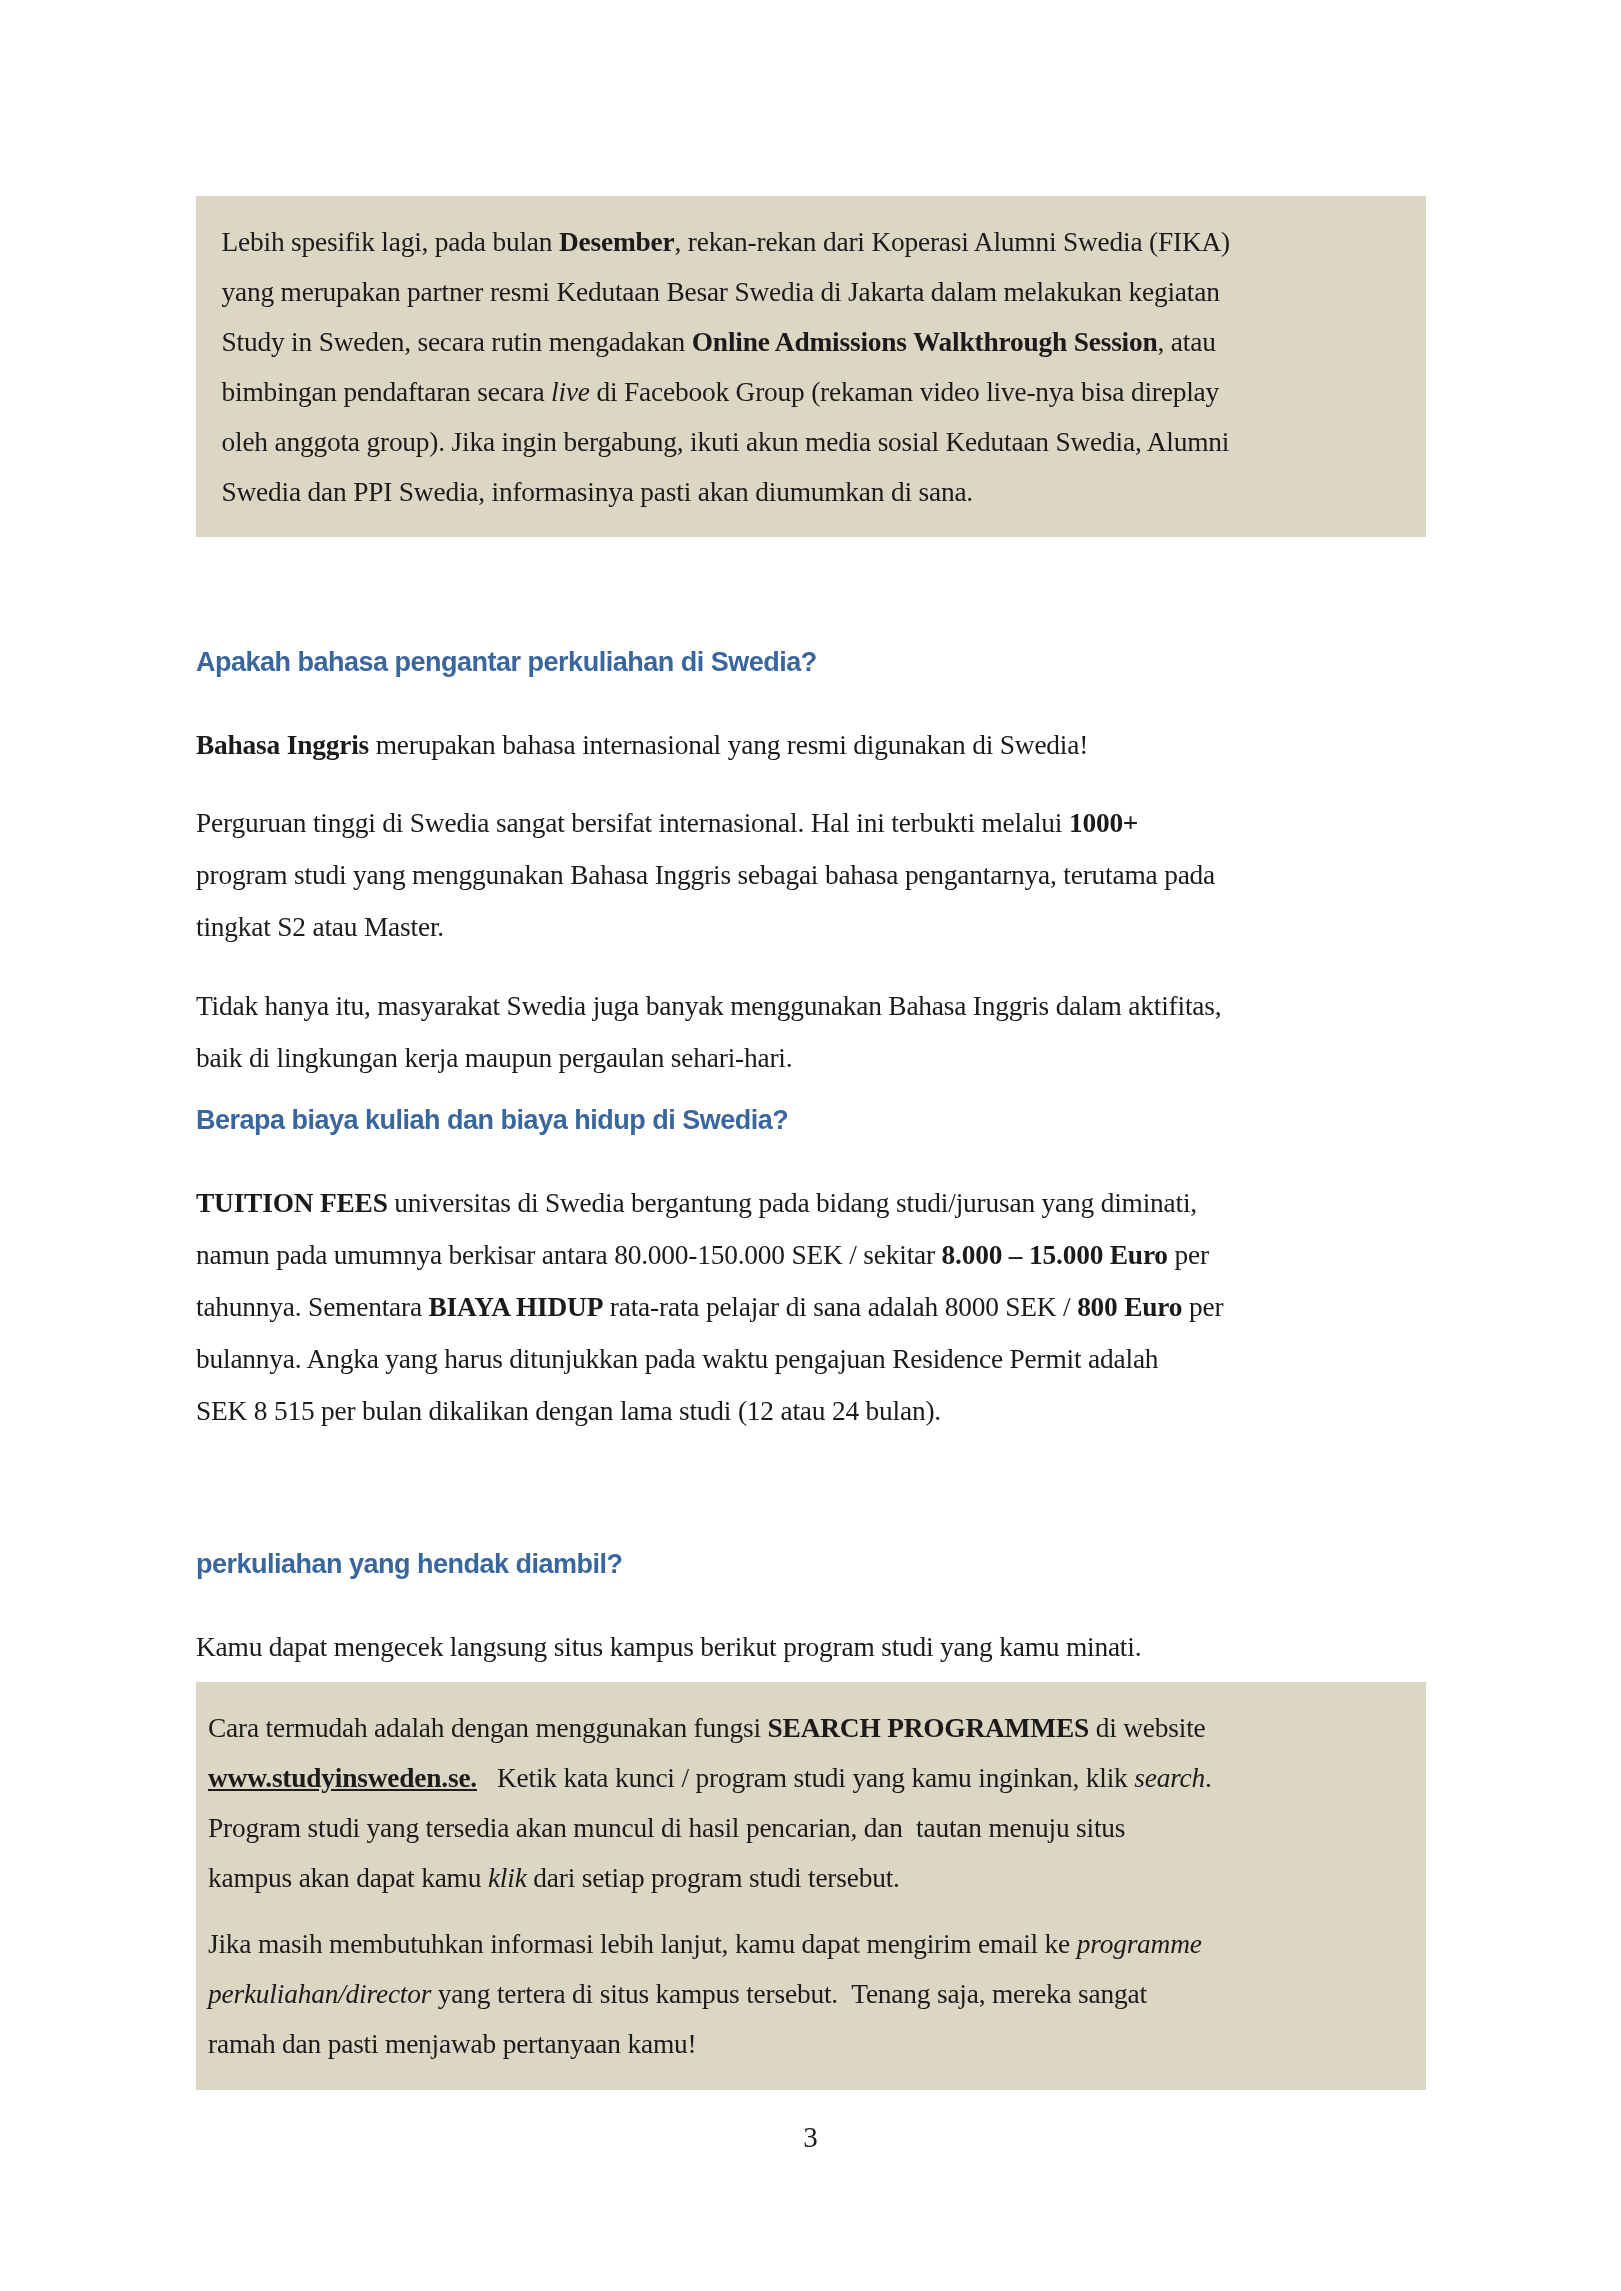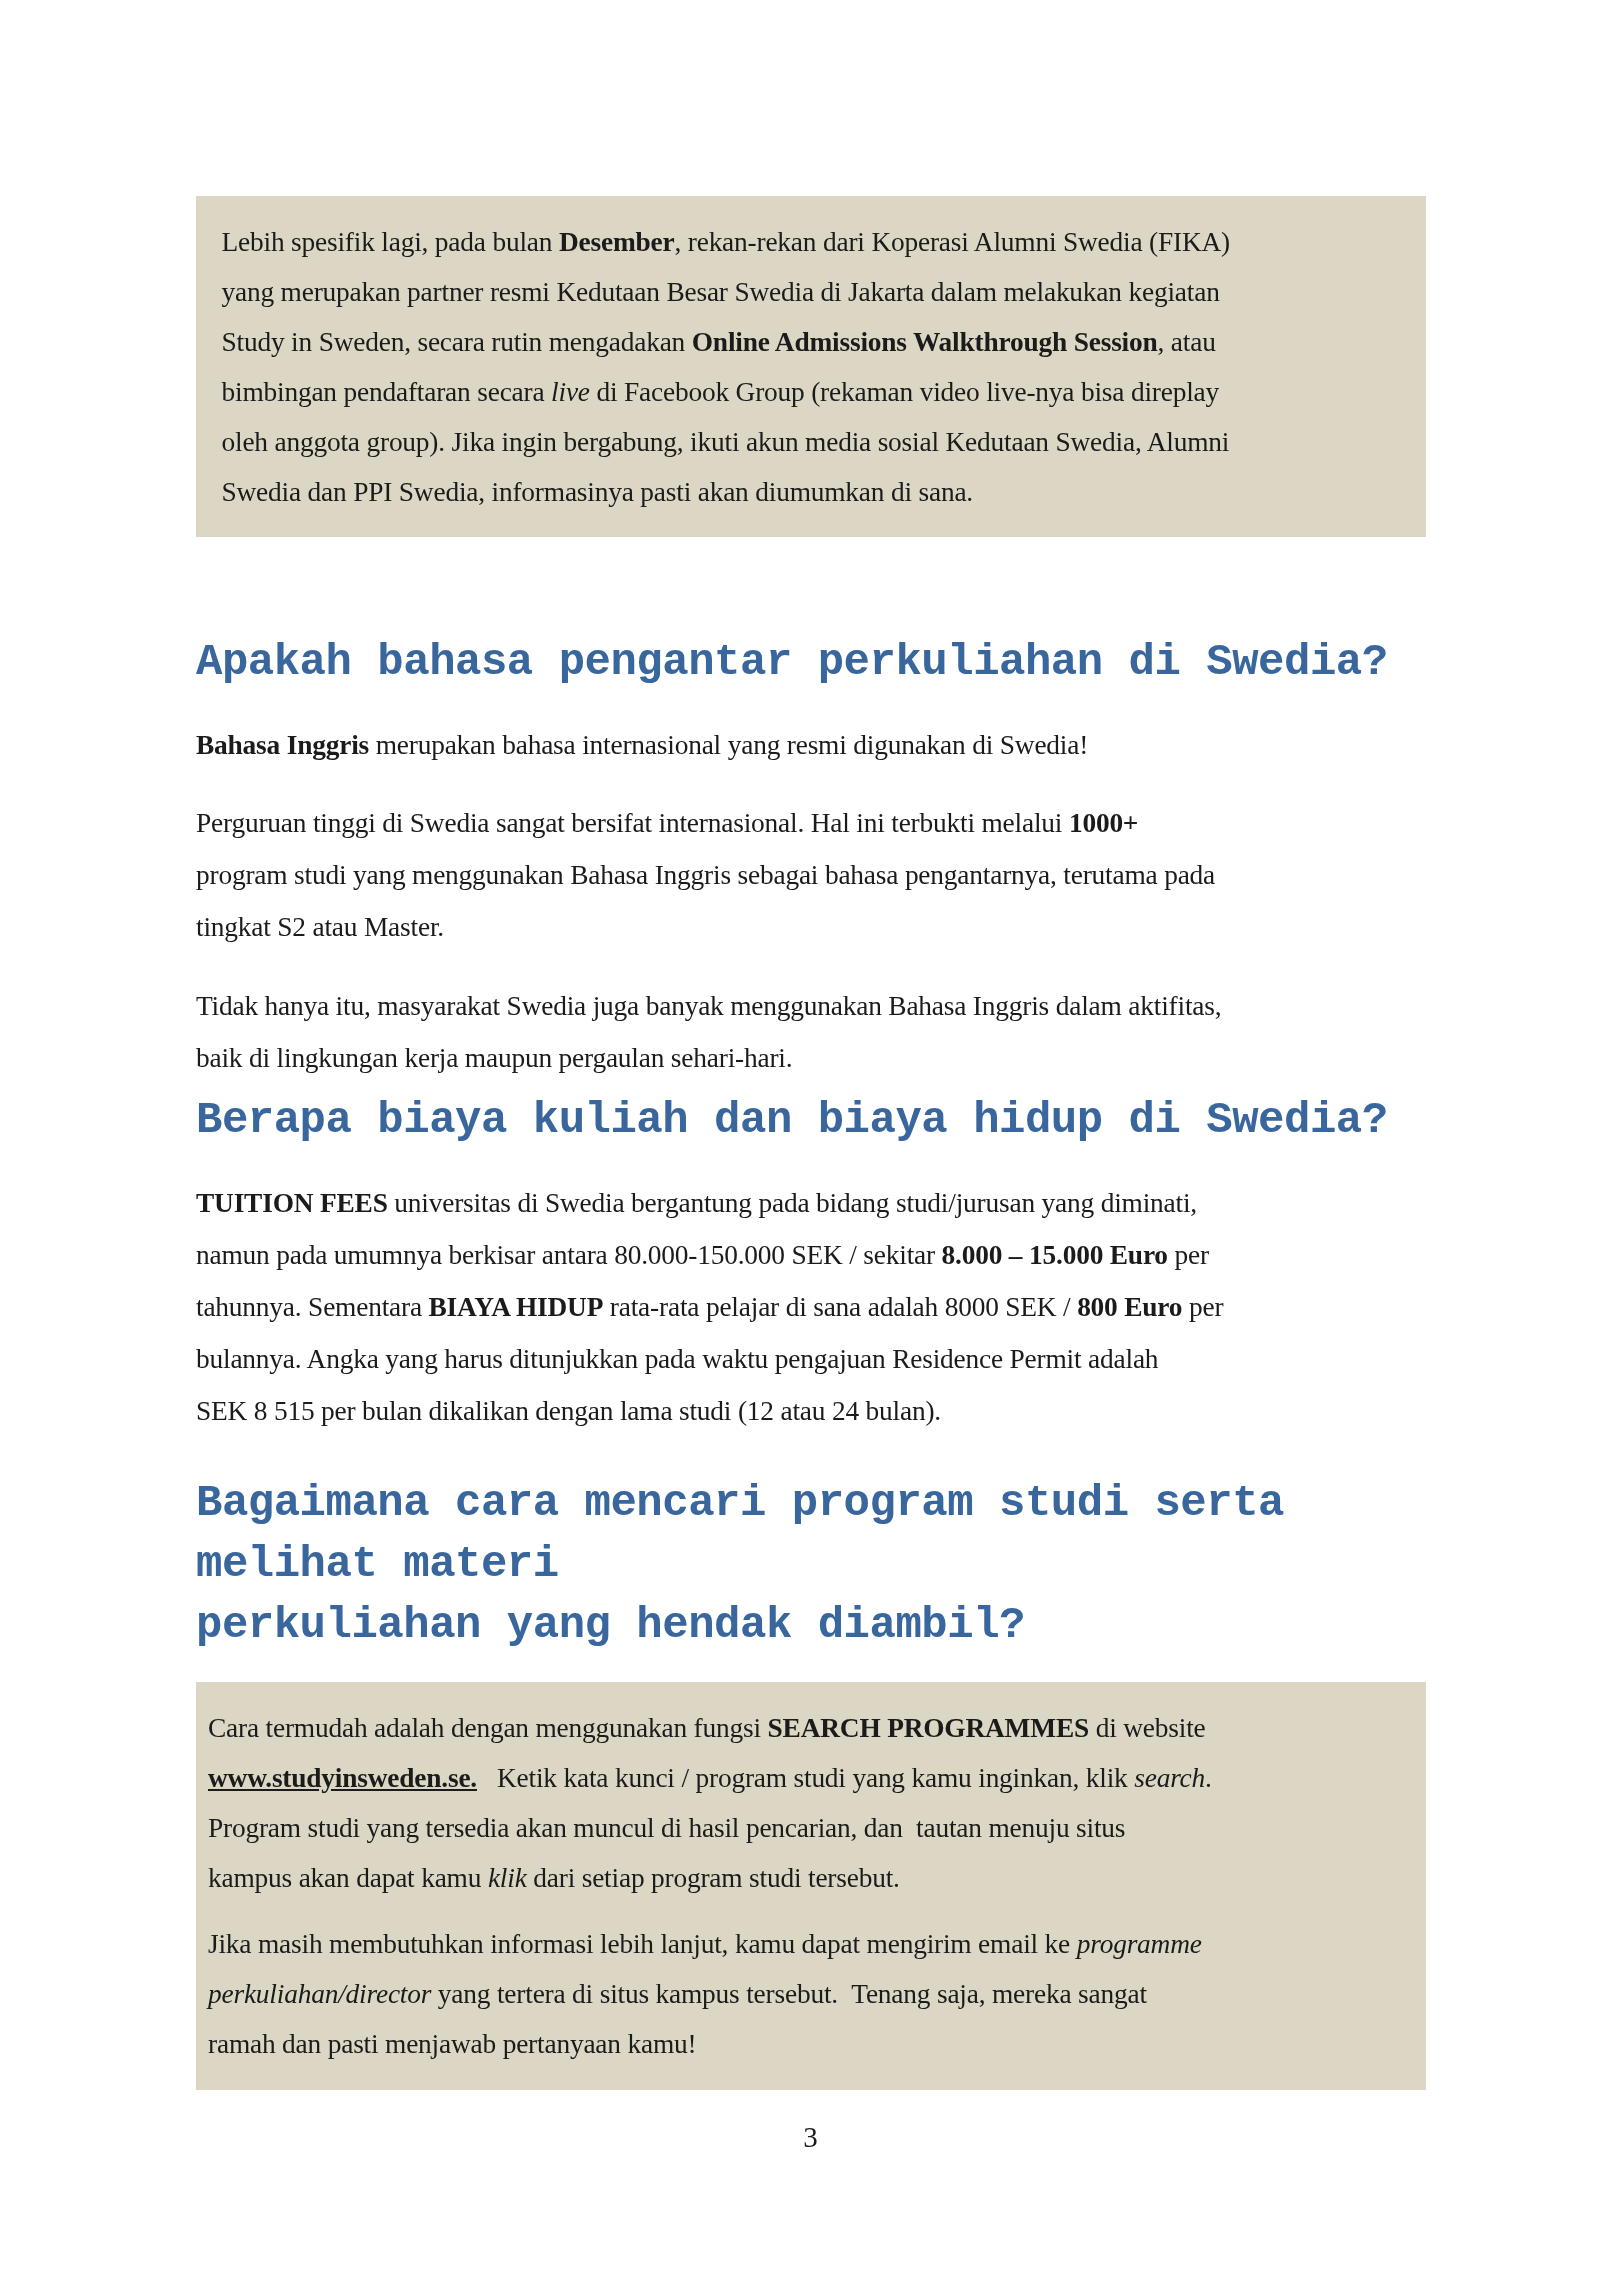--- a/index.html
+++ b/index.html
@@ -12,23 +12,23 @@
     font-size:27.4px;
     letter-spacing:-0.2px;
     color:#1b1b1b;
   }
   .block{position:absolute;left:196px;width:1230px;box-sizing:border-box;}
   .callout{background:var(--callout-bg,#DBD7C4);padding:20.6px 25.5px;}
   .callout p{margin:0 0 16.7px 0;line-height:50px;}
   .callout p:last-child{margin-bottom:0;}
   p.body{margin:0 0 26.5px 0;line-height:52px;}
   h2.h{
-    font-family:Liberation Mono, monospace;
+    font-family:Liberation Sans, sans-serif;
     font-weight:700;
-    font-size:44px;
+    font-size:27px;
     line-height:61px;
     letter-spacing:-0.5px;
     color:var(--accent,#39679D);
     margin:0 0 25.5px 0;
   }
   .b{font-weight:bold;}
   .i{font-style:italic;}
   .u{text-decoration:underline;}
   .footer{
     position:absolute;left:0;top:2120px;width:1621px;
@@ -50,21 +50,21 @@
     <p class="body"><span>Perguruan tinggi di Swedia sangat bersifat internasional. Hal ini terbukti melalui </span><span class="b">1000+</span><br><span>program studi yang menggunakan Bahasa Inggris sebagai bahasa pengantarnya, terutama pada</span><br><span>tingkat S2 atau Master.</span></p>
     <p class="body"><span>Tidak hanya itu, masyarakat Swedia juga banyak menggunakan Bahasa Inggris dalam aktifitas,</span><br><span>baik di lingkungan kerja maupun pergaulan sehari-hari.</span></p>
   </section>
 
   <section class="block" style="top:1090px;">
     <h2 class="h"><span>Berapa biaya kuliah dan biaya hidup di Swedia?</span></h2>
     <p class="body"><span class="b">TUITION FEES</span><span> universitas di Swedia bergantung pada bidang studi/jurusan yang diminati,</span><br><span>namun pada umumnya berkisar antara 80.000-150.000 SEK / sekitar </span><span class="b">8.000 – 15.000 Euro</span><span> per</span><br><span>tahunnya. Sementara </span><span class="b">BIAYA HIDUP</span><span> rata-rata pelajar di sana adalah 8000 SEK / </span><span class="b">800 Euro</span><span> per</span><br><span>bulannya. Angka yang harus ditunjukkan pada waktu pengajuan Residence Permit adalah</span><br><span>SEK 8 515 per bulan dikalikan dengan lama studi (12 atau 24 bulan).</span></p>
   </section>
 
   <section class="block" style="top:1473px;">
-    <h2 class="h"><span>Bagaimana cara mencari program studi serta melihat materi</span><br><span>perkuliahan yang hendak diambil?</span></h2>
+    <h2 class="h"><br><span>perkuliahan yang hendak diambil?</span></h2>
     <p class="body"><span>Kamu dapat mengecek langsung situs kampus berikut program studi yang kamu minati.</span></p>
   </section>
 
   <section class="block callout" style="top:1682px;padding-left:12px;">
     <p><span>Cara termudah adalah dengan menggunakan fungsi </span><span class="b">SEARCH PROGRAMMES</span><span> di website</span><br><span class="b u">www.studyinsweden.se.</span><span>&nbsp;&nbsp; Ketik kata kunci / program studi yang kamu inginkan, klik </span><span class="i">search</span><span>.</span><br><span>Program studi yang tersedia akan muncul di hasil pencarian, dan &nbsp;tautan menuju situs</span><br><span>kampus akan dapat kamu </span><span class="i">klik</span><span> dari setiap program studi tersebut.</span></p>
     <p><span>Jika masih membutuhkan informasi lebih lanjut, kamu dapat mengirim email ke </span><span class="i">programme</span><br><span class="i">perkuliahan/director</span><span> yang tertera di situs kampus tersebut. &nbsp;Tenang saja, mereka sangat</span><br><span>ramah dan pasti menjawab pertanyaan kamu!</span></p>
   </section>
 
   <div class="footer">
     <span>3</span>

